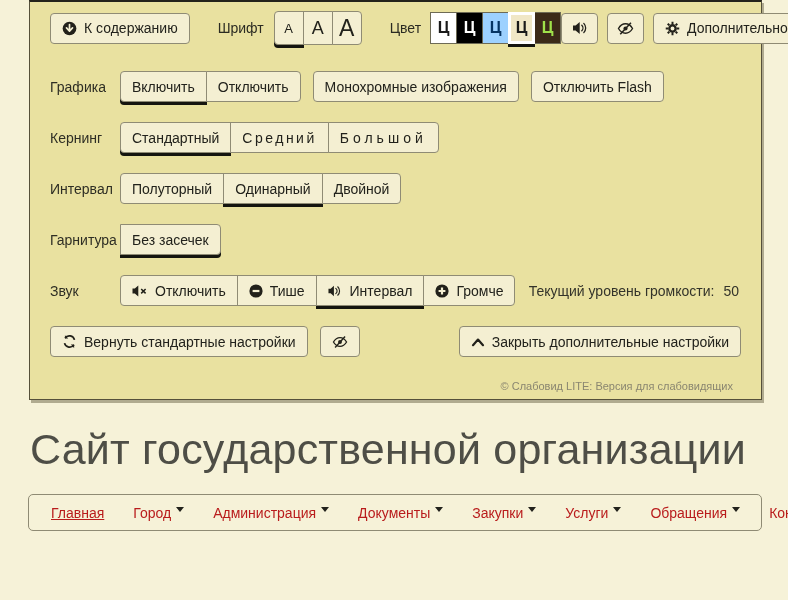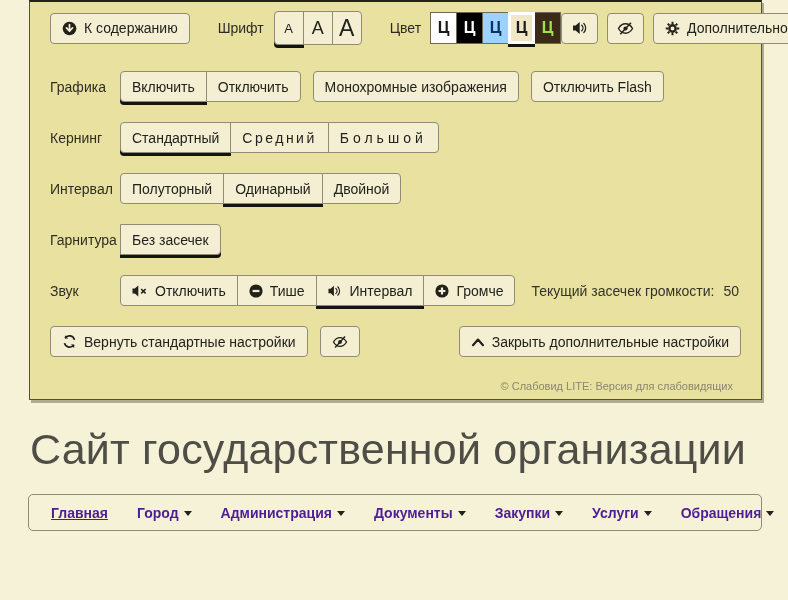--- a/index.html
+++ b/index.html
@@ -68,21 +68,21 @@
   
   .page-title {
     position:absolute; left:30px; top:425px;
     font-size:43px; font-weight:normal; color:#4e4e46; letter-spacing:0.2px;
   }
   .main-nav {
     position:absolute; left:28px; top:494px; width:734px; height:37px;
     border:1px solid #8f8b74; border-radius:5px;
     display:flex; align-items:center; padding:0 10px 0 22px; gap:29px;
   }
-  .nav-link { font-size:14px; color:#4c1d95; text-decoration:none; display:inline-flex; align-items:center; gap:5px; cursor:pointer;font-weight:bold; }
+  .nav-link { font-size:14px; color:#b91c1c; text-decoration:none; display:inline-flex; align-items:flex-start; gap:5px; cursor:pointer; }
   .nav-link.current span { text-decoration:underline; }
   .caret {
     width:0; height:0; border-left:4px solid transparent; border-right:4px solid transparent;
     border-top:5px solid #22221c; display:inline-block; margin-top:2px;
   }
 </style>
 </head>
 <body>
 
 <div class="a11y-panel">
@@ -214,21 +214,21 @@
       <button class="btn">
         <span class="icon">
           <svg viewBox="0 0 14 14" width="14" height="14">
               <circle cx="7" cy="7" r="6.6" fill="#22211a"></circle>
               <path d="M3.6 7h6.8M7 3.6v6.8" stroke="#f4efd2" stroke-width="2.2"></path>
             </svg>
         </span>
         <span>Громче</span>
       </button>
     </span>
-    <span class="vol-text"><span>Текущий засечек громкости:</span><b>50</b></span>
+    <span class="vol-text"><span>Текущий уровень громкости:</span><b>50</b></span>
   </div>
 
   <div class="prow bottom-row">
     <button class="btn">
       <span class="icon">
         <svg viewBox="0 0 16 16" width="15" height="15">
             <path d="M13.3 6.3A5.6 5.6 0 003.2 4.4" stroke="#22211a" stroke-width="1.8" fill="none"></path>
             <path d="M3.1 1.2v3.5h3.5z" fill="#22211a"></path>
             <path d="M2.7 9.7a5.6 5.6 0 0010.1 1.9" stroke="#22211a" stroke-width="1.8" fill="none"></path>
             <path d="M12.9 14.8v-3.5H9.4z" fill="#22211a"></path>

